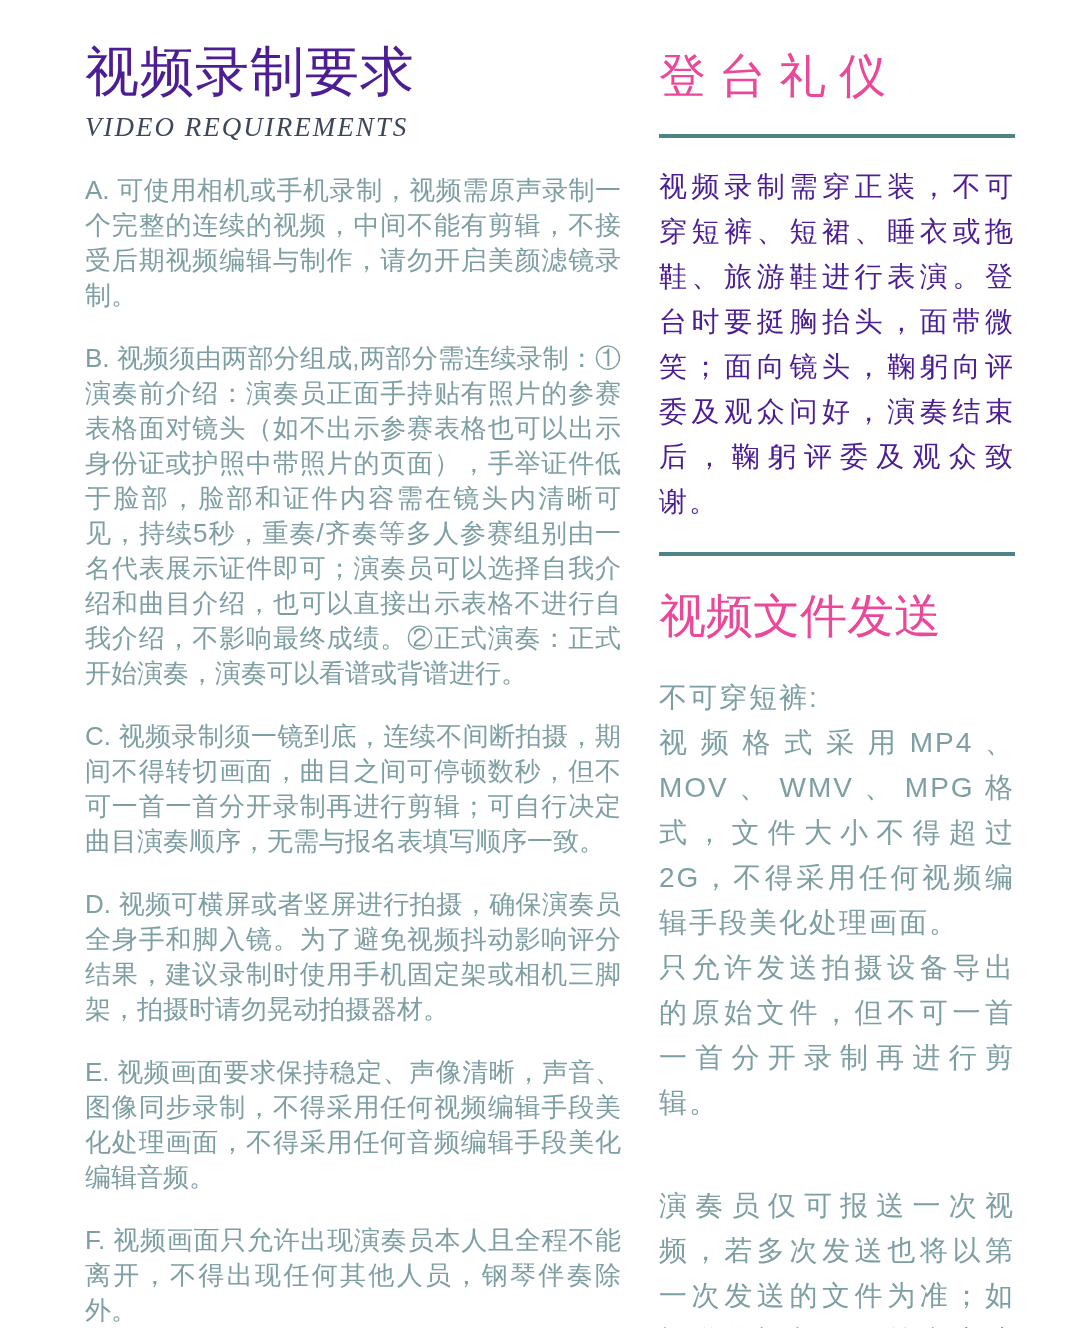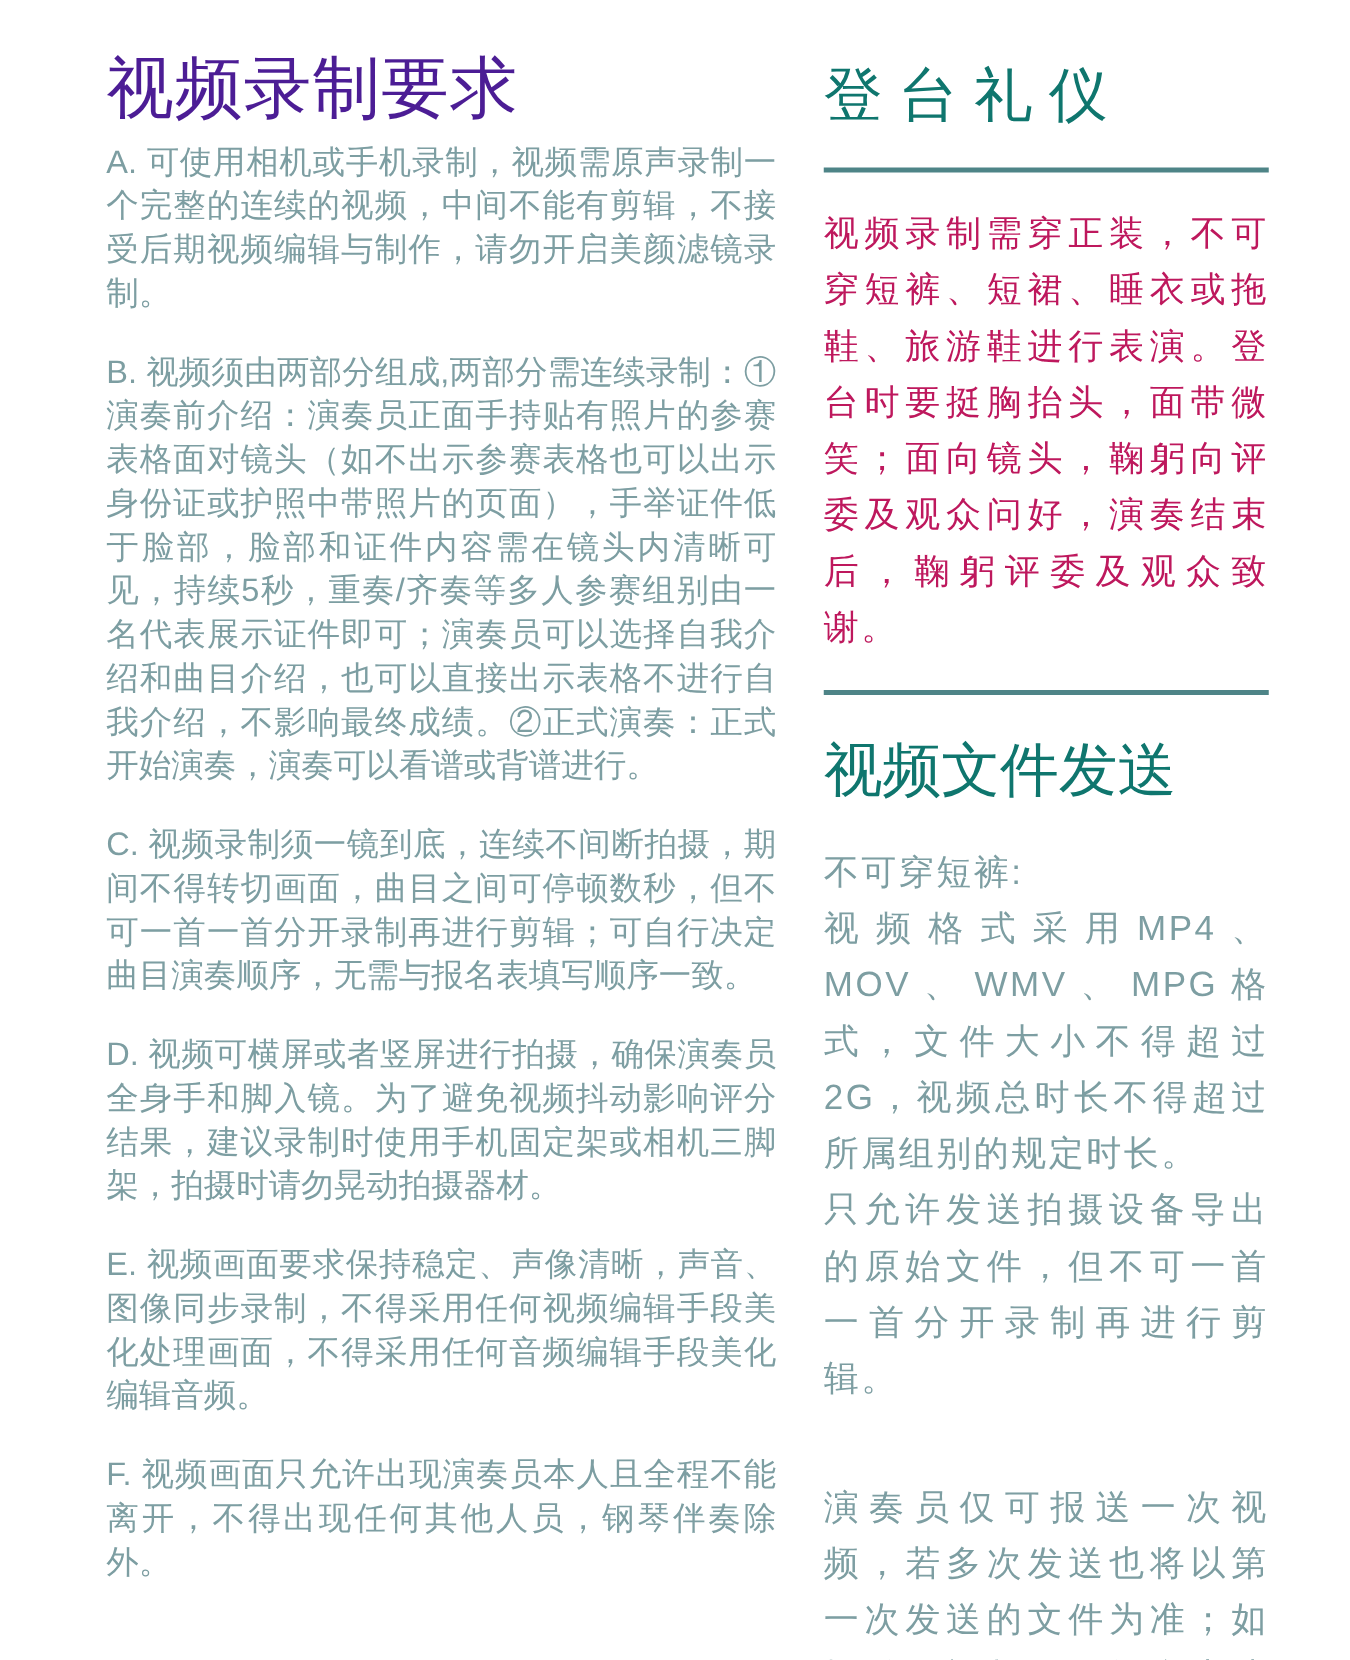--- a/index.html
+++ b/index.html
@@ -47,58 +47,59 @@
   }
   .para {
     font-size: 26px;
     line-height: 35px;
     color: #7d9ea2;
     text-align: justify;
     margin: 0 0 28px 0;
   }
   .right-title {
     font-size: 47px;
-    color: #0f766e;
+    color: #ec4899;
     font-weight: 400;
     margin: 0;
     line-height: 1.2;
   }
   .right-title.spaced {
     letter-spacing: 13px;
     margin-top: 20px;
   }
   .divider {
     height: 4px;
     background: #4e8487;
     border: none;
     margin: 0;
   }
   .divider.d1 { margin: 30px 0 26px 0; }
   .divider.d2 { margin: 28px 0 32px 0; }
   .right-body {
     font-size: 28px;
     line-height: 45px;
-    color: #be185d;
+    color: #4c1d95;
     letter-spacing: 2px;
     text-align: justify;
     margin: 0;
   }
   .right-body.teal {
     color: #7d9ea2;
   }
   .right-section2 { margin-top: 15px; }
   .notes-block { margin-top: 58px; }
 </style>
 </head>
 <body>
 
 <div class="page">
 
   <div class="col-left">
     <h1 class="main-title">视频录制要求</h1>
+    <div class="subtitle">VIDEO REQUIREMENTS</div>
 
     <p class="para">A. 可使用相机或手机录制，视频需原声录制一个完整的连续的视频，中间不能有剪辑，不接受后期视频编辑与制作，请勿开启美颜滤镜录制。</p>
     <p class="para">B. 视频须由两部分组成,两部分需连续录制：①演奏前介绍：演奏员正面手持贴有照片的参赛表格面对镜头（如不出示参赛表格也可以出示身份证或护照中带照片的页面），手举证件低于脸部，脸部和证件内容需在镜头内清晰可见，持续5秒，重奏/齐奏等多人参赛组别由一名代表展示证件即可；演奏员可以选择自我介绍和曲目介绍，也可以直接出示表格不进行自我介绍，不影响最终成绩。②正式演奏：正式开始演奏，演奏可以看谱或背谱进行。</p>
     <p class="para">C. 视频录制须一镜到底，连续不间断拍摄，期间不得转切画面，曲目之间可停顿数秒，但不可一首一首分开录制再进行剪辑；可自行决定曲目演奏顺序，无需与报名表填写顺序一致。</p>
     <p class="para">D. 视频可横屏或者竖屏进行拍摄，确保演奏员全身手和脚入镜。为了避免视频抖动影响评分结果，建议录制时使用手机固定架或相机三脚架，拍摄时请勿晃动拍摄器材。</p>
     <p class="para">E. 视频画面要求保持稳定、声像清晰，声音、图像同步录制，不得采用任何视频编辑手段美化处理画面，不得采用任何音频编辑手段美化编辑音频。</p>
     <p class="para">F. 视频画面只允许出现演奏员本人且全程不能离开，不得出现任何其他人员，钢琴伴奏除外。</p>
 
   </div>
 
@@ -106,21 +107,21 @@
 
     <h2 class="right-title spaced">登台礼仪</h2>
     <hr class="divider d1">
     <p class="right-body">视频录制需穿正装，不可穿短裤、短裙、睡衣或拖鞋、旅游鞋进行表演。登台时要挺胸抬头，面带微笑；面向镜头，鞠躬向评委及观众问好，演奏结束后，鞠躬评委及观众致谢。</p>
     <hr class="divider d2">
 
     <div class="right-section2">
       <h2 class="right-title">视频文件发送</h2>
       <div style="height:30px"></div>
       <p class="right-body teal">不可穿短裤:</p>
-      <p class="right-body teal">视频格式采用MP4、 MOV、WMV、MPG格式，文件大小不得超过2G，视频总时长不得超过所属组别的规定时长。</p>
+      <p class="right-body teal">视频格式采用MP4、 MOV、WMV、MPG格式，文件大小不得超过2G，不得采用任何视频编辑手段美化处理画面。</p>
       <p class="right-body teal">只允许发送拍摄设备导出的原始文件，但不可一首一首分开录制再进行剪辑。</p>
     </div>
 
     <div class="notes-block">
       <p class="right-body teal">演奏员仅可报送一次视频，若多次发送也将以第一次发送的文件为准；如报送的视频因不符合上述录制要求而影响评选结果，相关责任由演奏员自负。</p>
 
     </div>
 
   </div>
 </div>

